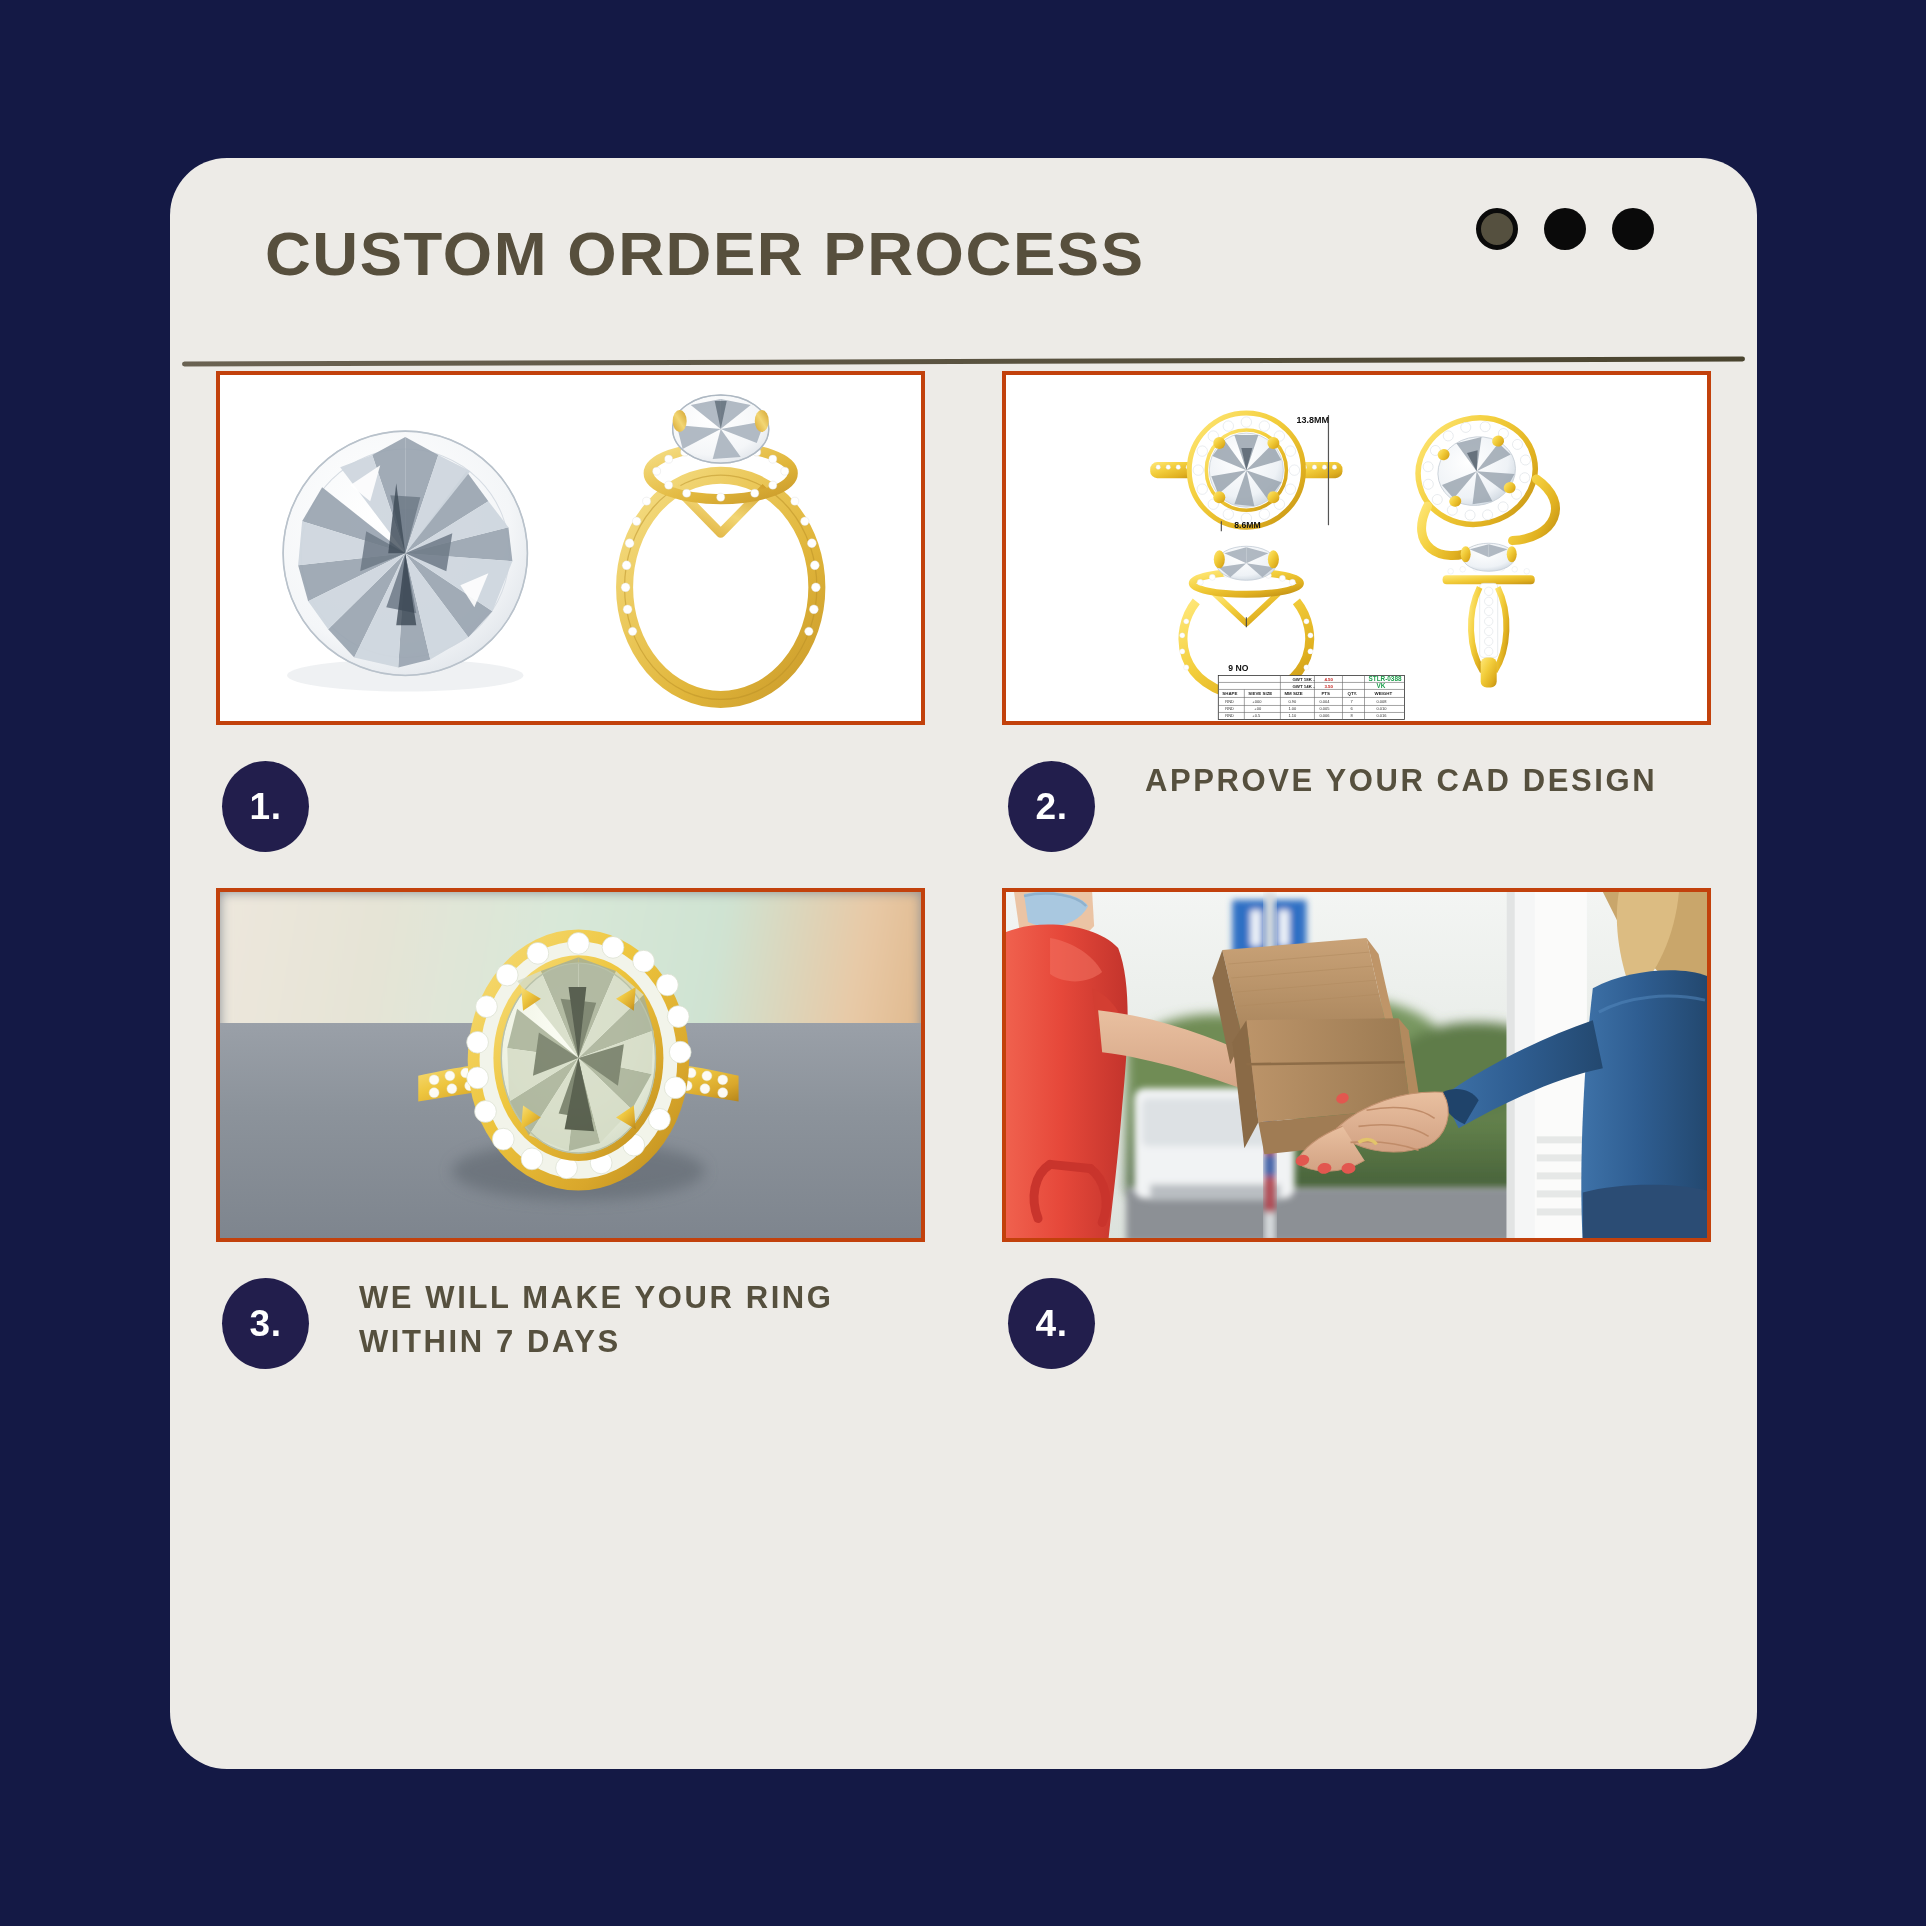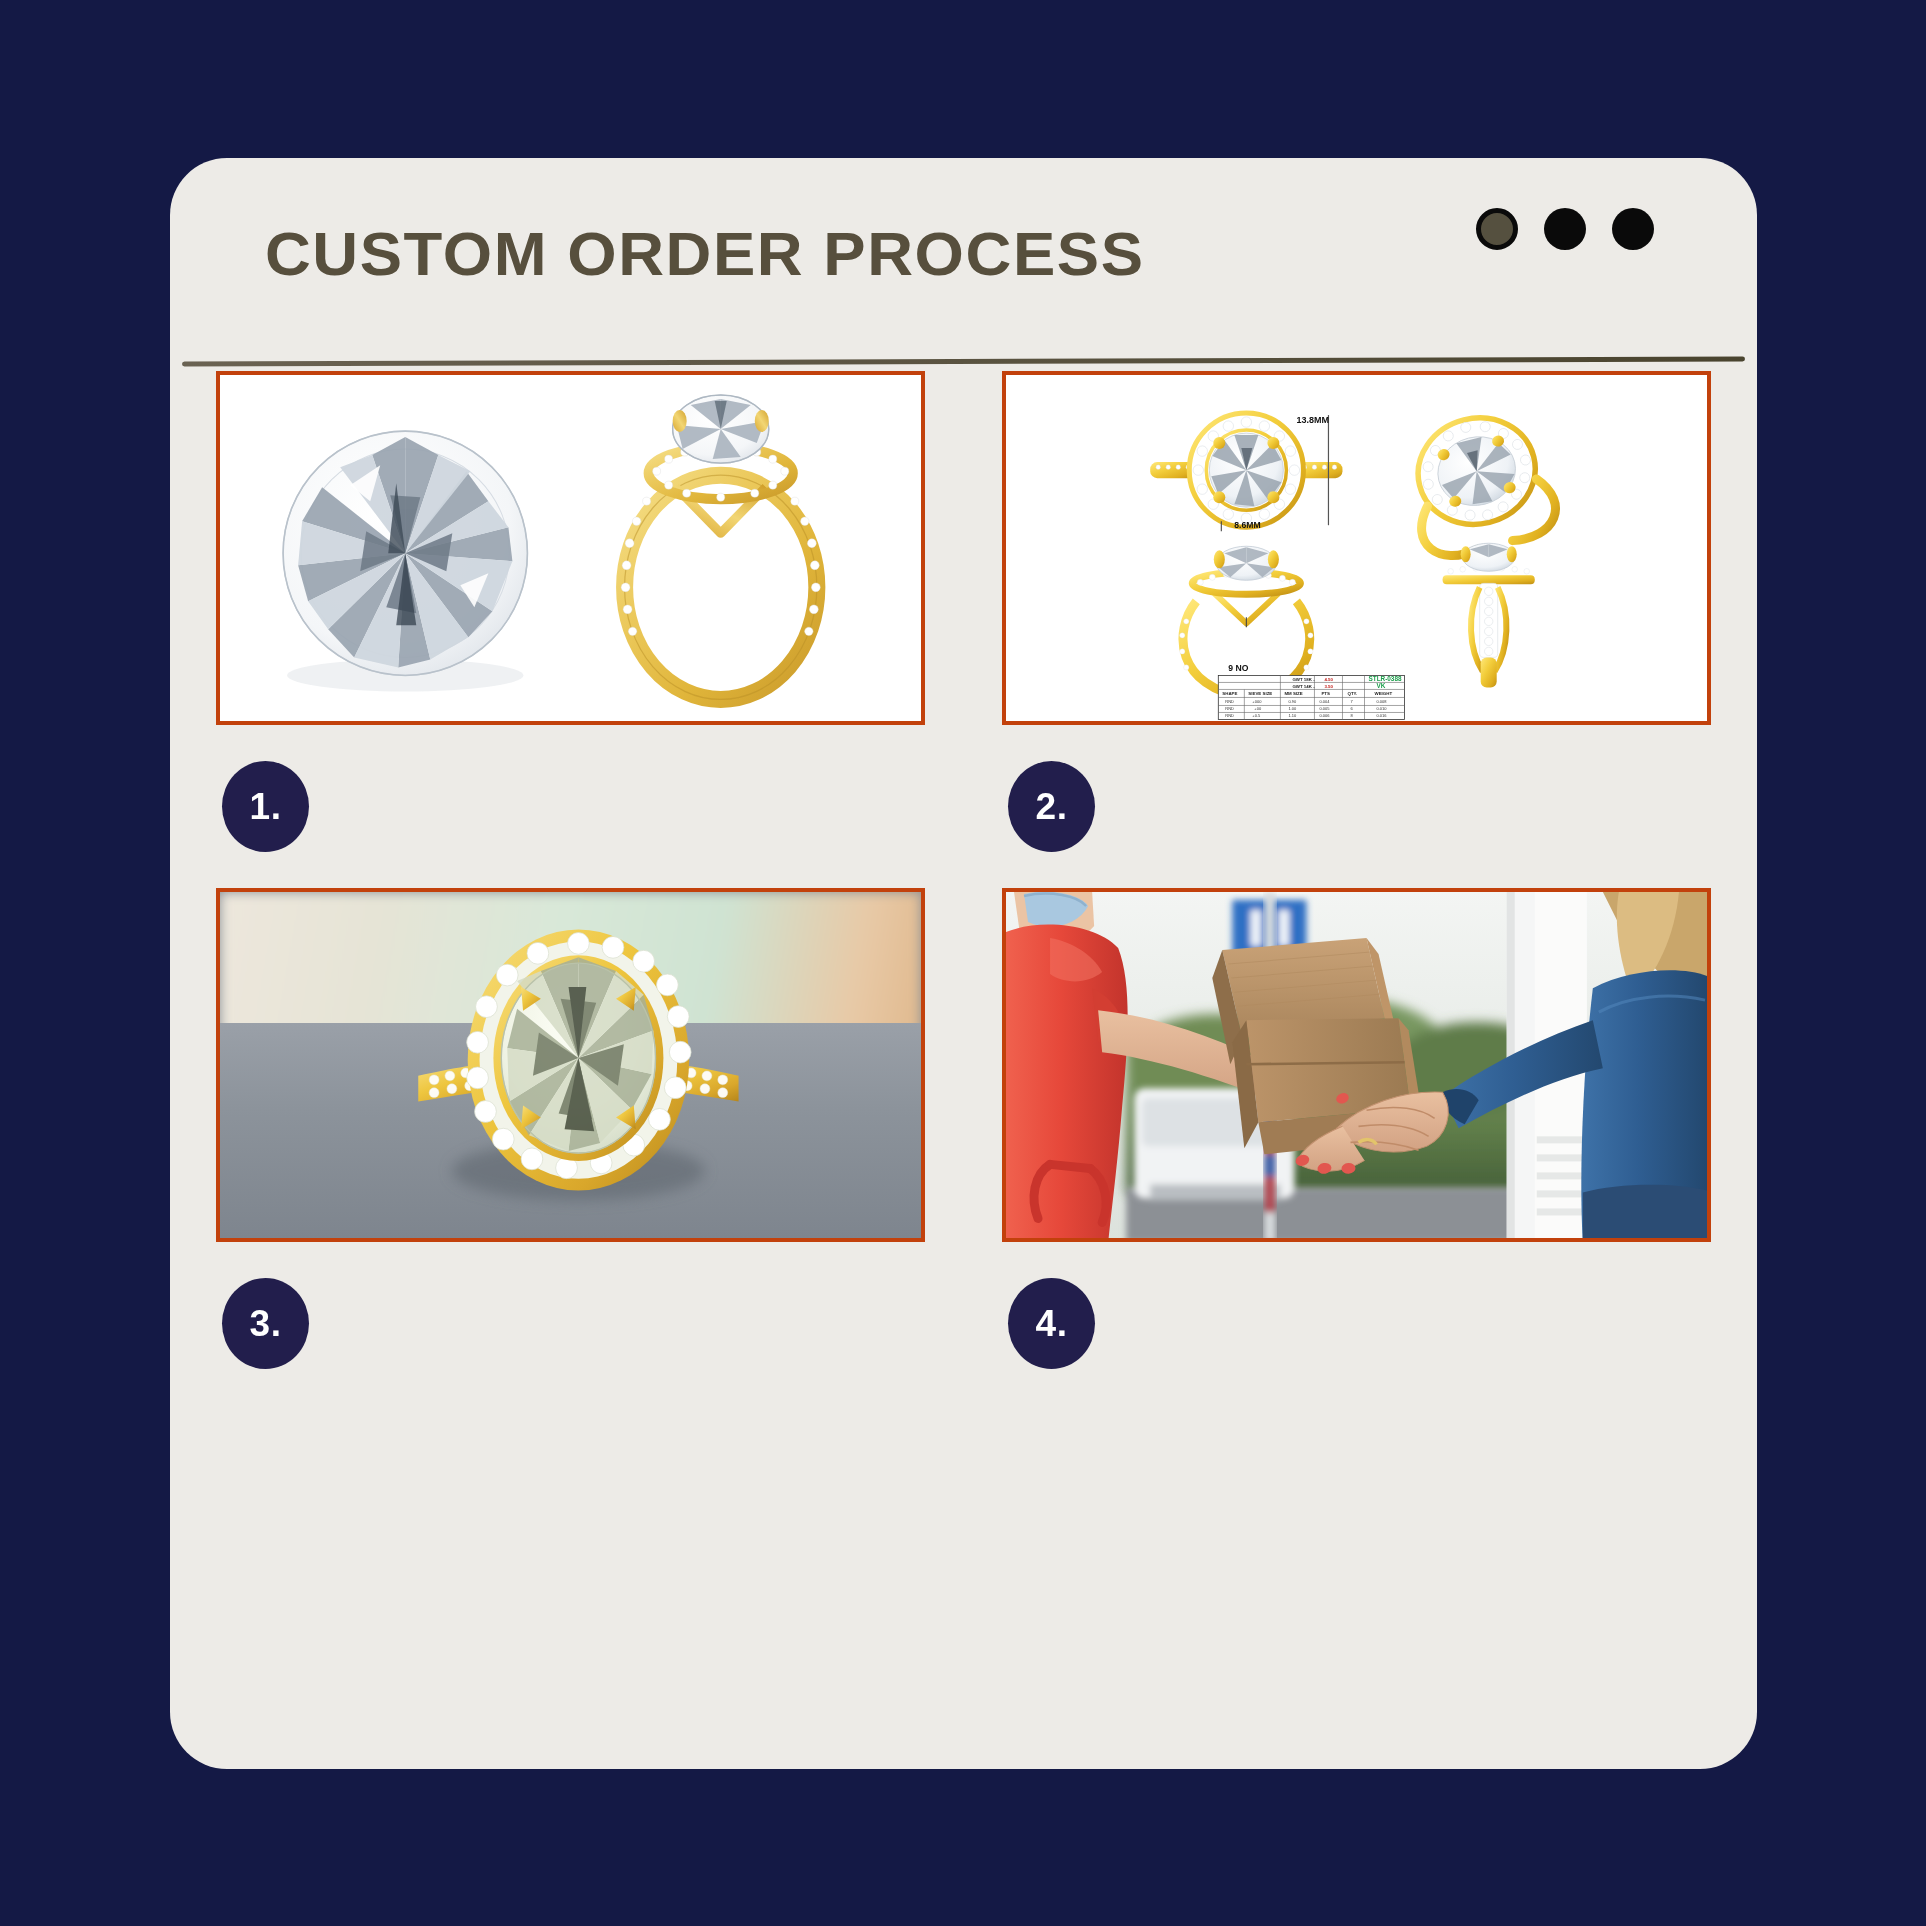--- a/index.html
+++ b/index.html
@@ -574,20 +574,21 @@
                   <text x="101" y="42">0.006</text>
                 <text x="132" y="42">8</text>
                   <text x="158" y="42">0.016</text>
               </g>
             </g>
           </svg>
         </div>
 
         <div class="step-caption">
           <div class="step-badge">2.</div>
+          <div class="step-text">APPROVE YOUR CAD DESIGN</div>
         </div>
       </div>
 
       <div class="step">
         <div class="panel-frame p3">
           <div class="bg-top"></div>
           <div class="bg-bot"></div>
           <svg class="abs" style="left:0;top:0;width:100%;height:100%" viewBox="0 0 700 350" preserveAspectRatio="xMidYMid meet">
             <defs>
               <linearGradient id="pg" x1="0%" y1="0%" x2="100%" y2="100%">
@@ -694,20 +695,21 @@
               <polygon points="300,96 320,108 302,120"></polygon>
               <polygon points="416,96 396,108 414,120"></polygon>
               <polygon points="300,240 320,228 302,216"></polygon>
               <polygon points="416,240 396,228 414,216"></polygon>
             </g>
           </svg>
         </div>
 
         <div class="step-caption">
           <div class="step-badge">3.</div>
+          <div class="step-text">WE WILL MAKE YOUR RING WITHIN 7 DAYS</div>
         </div>
       </div>
 
       <div class="step">
         <div class="panel-frame p4">
           <svg class="stage" viewBox="0 0 700 350" preserveAspectRatio="xMidYMid slice">
             <defs>
               <linearGradient id="skyG" x1="0%" y1="0%" x2="0%" y2="100%">
                 <stop offset="0%" stop-color="#F3F5F3"></stop>
                 <stop offset="100%" stop-color="#DCE2DC"></stop>

